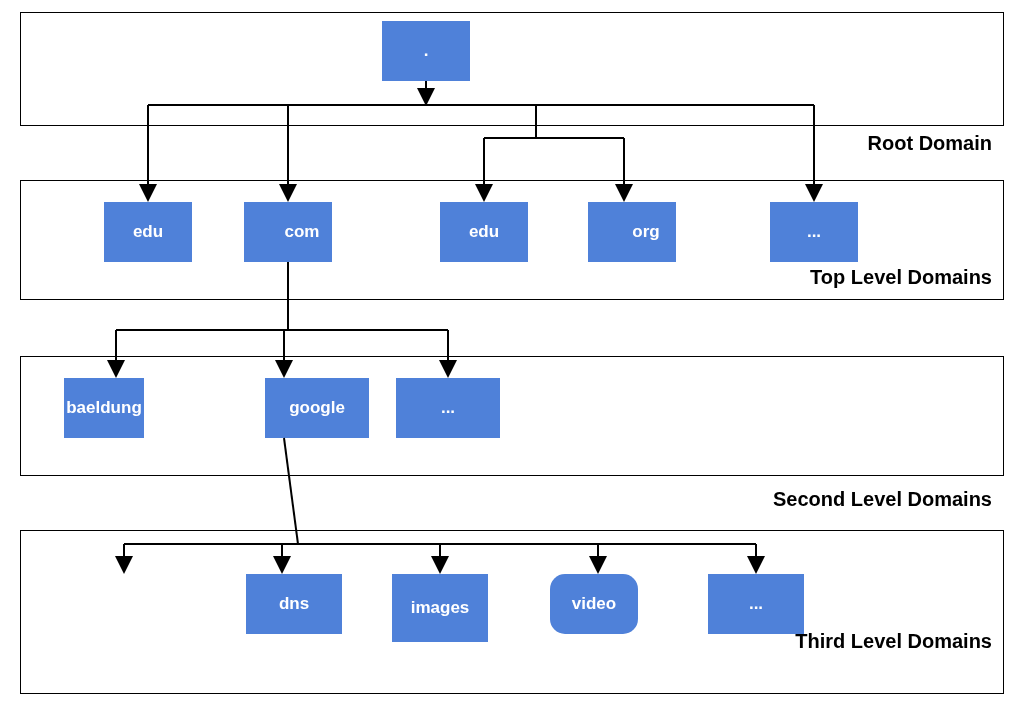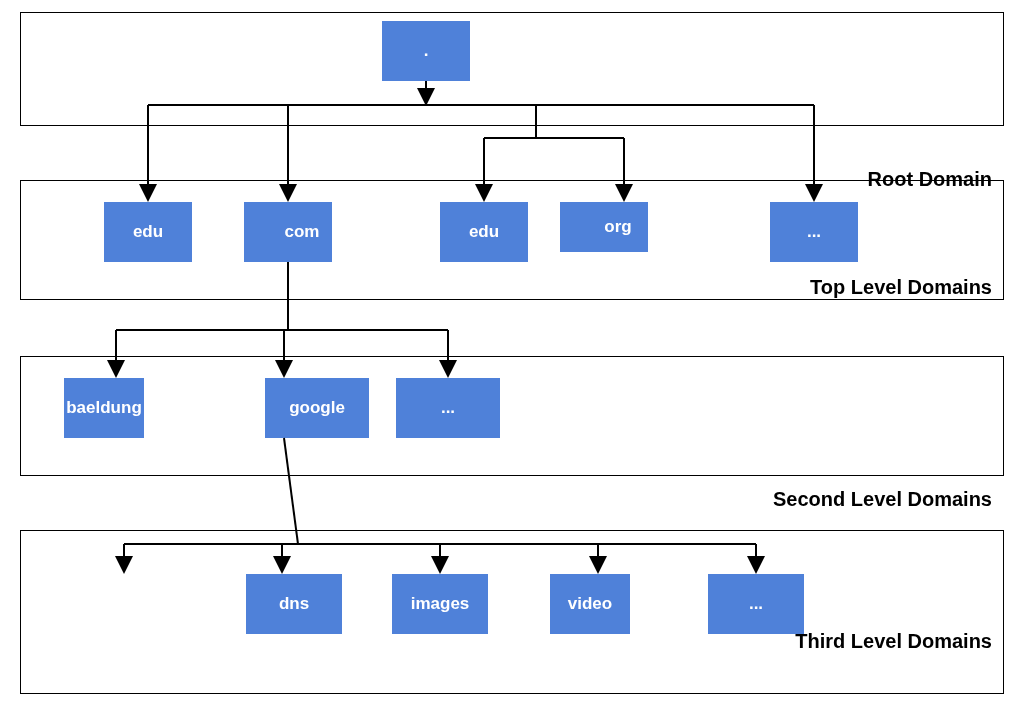--- a/index.html
+++ b/index.html
@@ -50,40 +50,40 @@
 </head>
 <body>
 
 <div class="canvas">
 
   <div class="level-frame" style="left:20px; top:12px;  width:984px; height:114px;"></div>
   <div class="level-frame" style="left:20px; top:180px; width:984px; height:120px;"></div>
   <div class="level-frame" style="left:20px; top:356px; width:984px; height:120px;"></div>
   <div class="level-frame" style="left:20px; top:530px; width:984px; height:164px;"></div>
 
-  <div class="level-label" style="right:32px; top:132px;margin-top:36px;">Root Domain</div>
-  <div class="level-label" style="right:32px; top:276px;">Top Level Domains</div>
+  <div class="level-label" style="right:32px; top:132px;">Root Domain</div>
+  <div class="level-label" style="right:32px; top:266px;">Top Level Domains</div>
   <div class="level-label" style="right:32px; top:450px;margin-top:38px;">Second Level Domains</div>
   <div class="level-label" style="right:32px; top:630px;">Third Level Domains</div>
 
   <div class="node" style="left:382px; top:21px; width:88px; height:60px;">.</div>
 
   <div class="node" style="left:104px; top:202px; width:88px; height:60px;">edu</div>
   <div class="node" style="left:244px; top:202px; width:88px; height:60px;padding-left:28px;">com</div>
   <div class="node" style="left:440px; top:202px; width:88px; height:60px;">edu</div>
-  <div class="node" style="left:560px; top:202px; width:88px; height:50px;padding-left:28px;">org</div>
+  <div class="node" style="left:588px; top:202px; width:88px; height:60px;padding-left:28px;">org</div>
   <div class="node" style="left:770px; top:202px; width:88px; height:60px;">...</div>
 
   <div class="node" style="left:64px;  top:378px; width:80px; height:60px;">baeldung</div>
   <div class="node" style="left:232px; top:378px; width:104px; height:60px;margin-left:33px;">google</div>
   <div class="node" style="left:396px; top:378px; width:104px; height:60px;">...</div>
 
   <div class="node" style="left:234px; top:574px; width:96px; height:60px;margin-left:12px;">dns</div>
-  <div class="node" style="left:392px; top:574px; width:96px; height:60px;">images</div>
-  <div class="node" style="left:550px; top:574px; width:80px; height:60px;">video</div>
+  <div class="node" style="left:392px; top:574px; width:96px; height:68px;">images</div>
+  <div class="node" style="left:550px; top:574px; width:88px; height:60px;border-radius:15px;">video</div>
   <div class="node" style="left:708px; top:574px; width:96px; height:60px;">...</div>
 
   <svg class="arrows">
     <defs>
       <marker id="arrowhead" markerWidth="9" markerHeight="9" refX="5" refY="4.5" orient="auto">
         <polygon points="0 0, 9 4.5, 0 9" fill="#000"></polygon>
       </marker>
     </defs>
 
     <path d="M426 81 L426 98" stroke="#000" stroke-width="2" fill="none" marker-end="url(#arrowhead)"></path>

